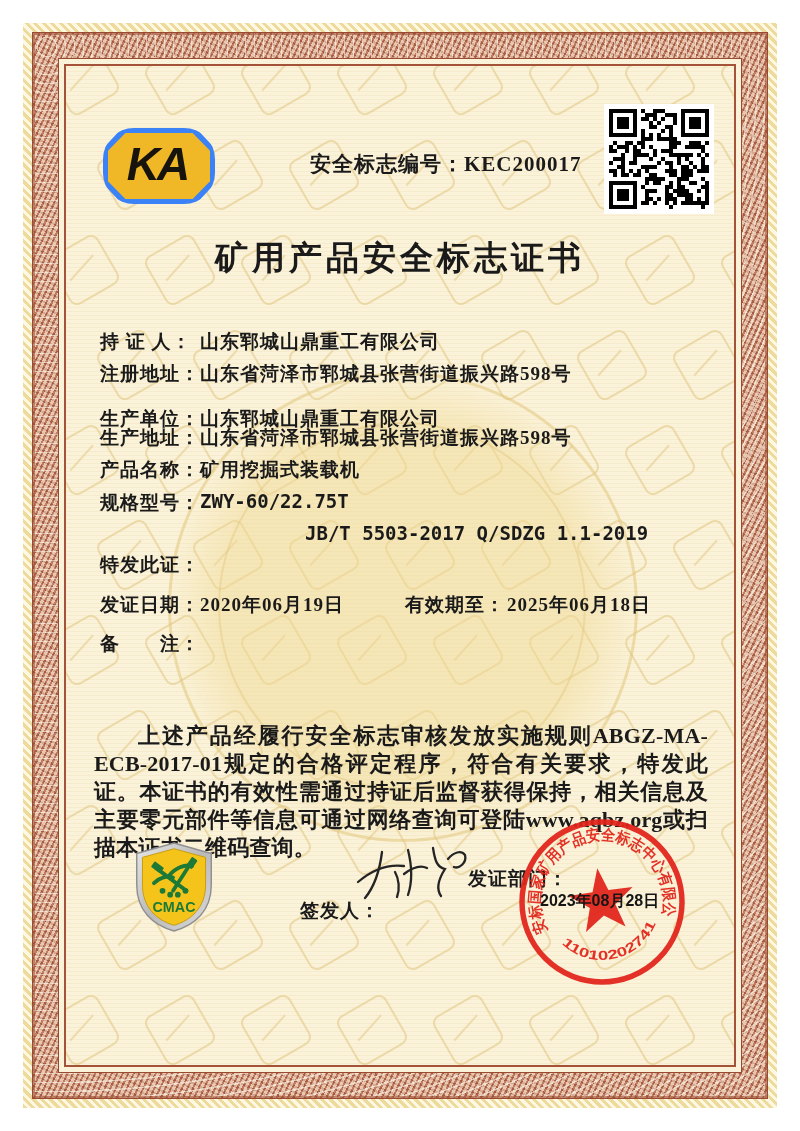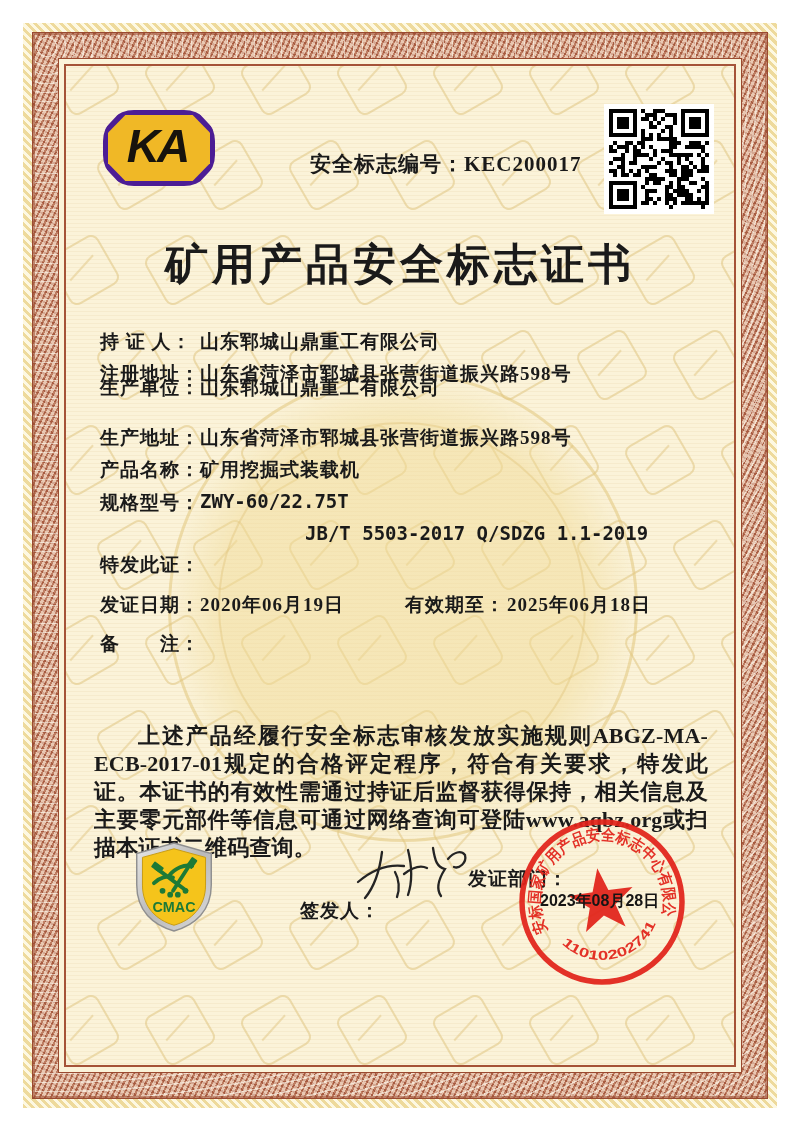--- a/index.html
+++ b/index.html
@@ -23,32 +23,32 @@
   #wm{position:absolute;inset:66px;overflow:hidden;z-index:1;}
   .tile{position:absolute;width:52px;height:52px;border:2px solid rgba(222,193,122,.50);
         border-radius:9px;transform:rotate(-30deg);}
   .tile::after{content:"";position:absolute;left:8px;top:22px;width:34px;height:0;
         border-top:2px solid rgba(222,193,122,.45);transform:rotate(-18deg);}
   .wm-circle{position:absolute;border-radius:50%;z-index:1;}
   .wm-c1{left:168px;top:372px;width:464px;height:464px;border:3px solid rgba(226,198,126,.55);
         background:radial-gradient(circle, rgba(240,218,150,.50) 0 55%, rgba(240,218,150,0) 72%);}
   .wm-c2{left:218px;top:422px;width:364px;height:364px;border:2px solid rgba(226,198,126,.45);}
   
-  .ka-outer{left:103px;top:110px;width:112px;height:76px;z-index:5;background:#4c1d95;
+  .ka-outer{left:103px;top:128px;width:112px;height:76px;z-index:5;background:#3b82f6;
     clip-path:polygon(17% 0%,83% 0%,100% 27%,100% 73%,83% 100%,17% 100%,0% 73%,0% 27%);border-radius:31px;}
   .ka-inner{position:absolute;inset:5px;background:#f0b826;
     clip-path:polygon(17% 0%,83% 0%,100% 27%,100% 73%,83% 100%,17% 100%,0% 73%,0% 27%);
     display:flex;align-items:center;justify-content:center;}
   .ka-text{font-family:"Liberation Sans",sans-serif;font-weight:900;font-style:italic;
     font-size:46px;color:#17130d;letter-spacing:-3px;transform:translate(-2px,-2px);}
   .mark-line{left:310px;top:150px;z-index:5;font-size:21px;letter-spacing:1px;font-weight:bold;}
   .qr-box{left:604px;top:104px;width:110px;height:110px;background:#ffffff;z-index:5;
     display:flex;align-items:center;justify-content:center;}
   .title{left:0;top:236px;width:800px;text-align:center;z-index:5;
-    font-size:43px;font-weight:900;letter-spacing:4px;}
+    font-size:33px;font-weight:900;letter-spacing:4px;}
   
   .fields{position:absolute;left:100px;top:0;width:620px;z-index:5;}
   .row{position:absolute;left:0;width:620px;height:26px;}
   .lbl{position:absolute;left:0;font-size:19px;font-weight:700;letter-spacing:1px;white-space:nowrap;}
   .val{position:absolute;left:100px;font-size:19px;font-weight:700;letter-spacing:1px;white-space:nowrap;}
   .val-mono{font-family:"DejaVu Sans Mono",monospace;letter-spacing:0;}
   
   .para{left:94px;top:722px;width:614px;z-index:5;font-size:22px;font-weight:700;
     line-height:28px;text-align:justify;text-indent:2em;letter-spacing:.2px;}
   
@@ -392,21 +392,21 @@
 
 <div class="fields">
   <div class="row" style="top:329px">
     <span class="lbl">持 证 人：</span>
     <span class="val">山东郓城山鼎重工有限公司</span>
   </div>
   <div class="row" style="top:361px">
     <span class="lbl">注册地址：</span>
     <span class="val">山东省菏泽市郓城县张营街道振兴路598号</span>
   </div>
-  <div class="row" style="top:375px">
+  <div class="row" style="top:406px">
     <span class="lbl">生产单位：</span>
     <span class="val">山东郓城山鼎重工有限公司</span>
   </div>
   <div class="row" style="top:425px">
     <span class="lbl">生产地址：</span>
     <span class="val">山东省菏泽市郓城县张营街道振兴路598号</span>
   </div>
   <div class="row" style="top:457px">
     <span class="lbl">产品名称：</span>
     <span class="val">矿用挖掘式装载机</span>

